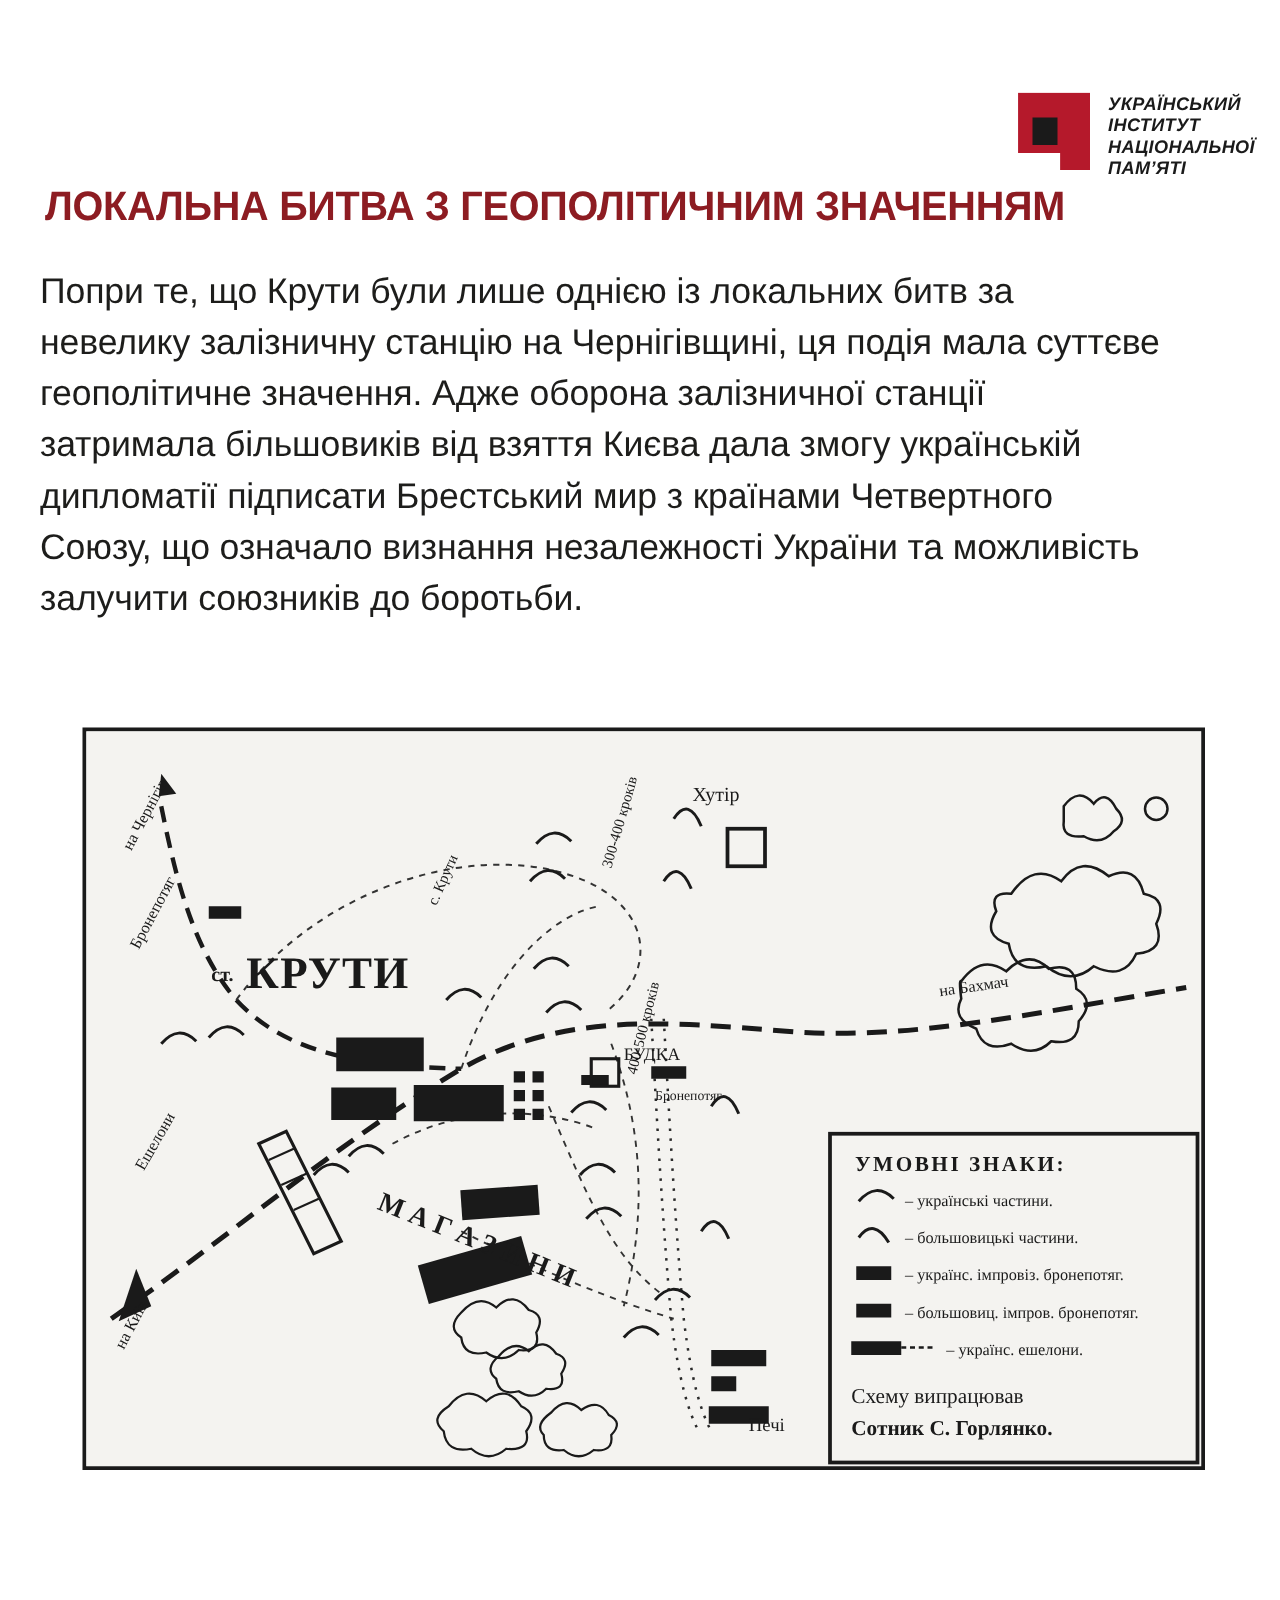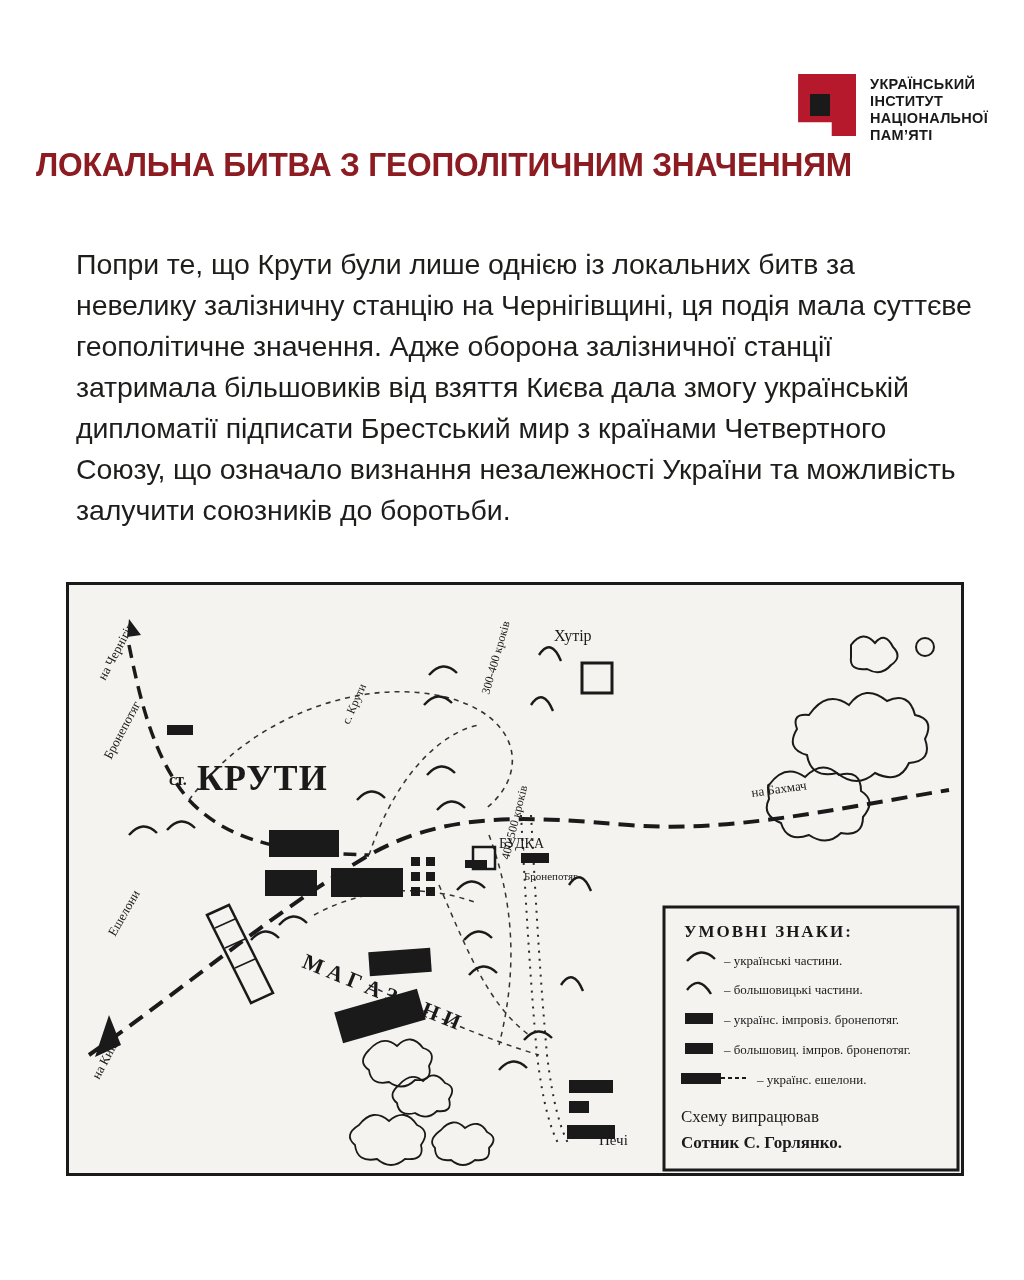--- a/index.html
+++ b/index.html
@@ -21,24 +21,25 @@
     width: 1024px;
     height: 1280px;
     box-sizing: border-box;
     padding: 0 32px;
   }
 
   
   .logo-block {
     position: absolute;
     top: 74px;
-    right: 36px;
+    right: 20px;
     display: flex;
     align-items: flex-start;
     gap: 14px;
+    font-style: italic;
   }
   .logo-mark {
     width: 58px;
     height: 62px;
     position: relative;
     flex: none;
   }
   .logo-mark .lm-outer {
     position: absolute;
     left: 0; top: 0;
@@ -78,27 +79,26 @@
     text-transform: uppercase;
     font-stretch: condensed;
     transform: scaleX(0.96);
     transform-origin: left center;
   }
 
   
   .bodytext {
     position: absolute;
     left: 32px;
-    top: 215px;
+    top: 184px;
     width: 900px;
     font-size: 28.5px;
     line-height: 41px;
     color: #1d1d1b;
     letter-spacing: -0.1px;
-    margin-left: 44px;
   }
 
   
   .figure {
     position: absolute;
     left: 66px;
     top: 582px;
     width: 892px;
     height: 588px;
     border: 3px solid #1a1a1a;

